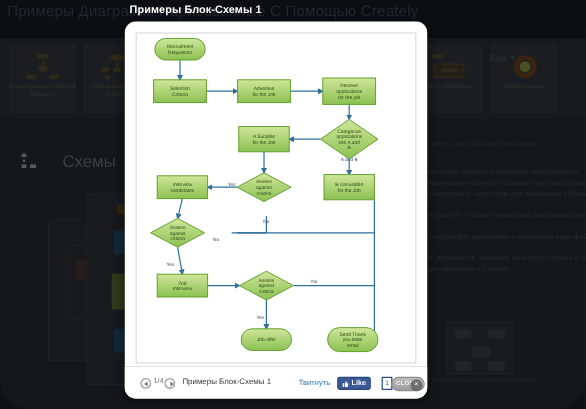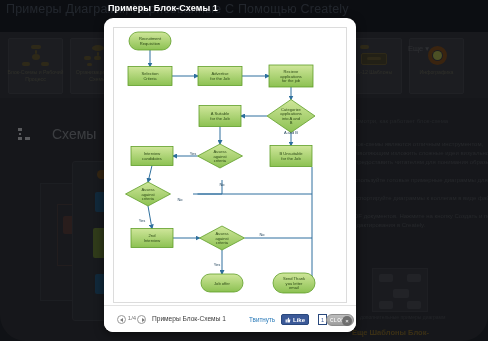--- a/index.html
+++ b/index.html
@@ -279,21 +279,20 @@
   </div>
 
   <div id="bg-thumb">
     <div class="bgshape" style="left:6px;top:5px;width:14px;height:8px;background:#4a4b50"></div>
     <div class="bgshape" style="left:34px;top:5px;width:14px;height:8px;background:#4a4b50"></div>
     <div class="bgshape" style="left:20px;top:20px;width:16px;height:9px;background:#4a4b50"></div>
     <div class="bgshape" style="left:6px;top:32px;width:14px;height:8px;background:#4a4b50"></div>
     <div class="bgshape" style="left:34px;top:32px;width:14px;height:8px;background:#4a4b50"></div>
   </div>
   <div id="bg-thumb-cap">дополнительные примеры диаграмм</div>
-  <div id="bg-bottom-head">Еще Шаблоны Блок-</div>
 </div>
 
 <div id="dim-overlay"></div>
 
 <div id="modal-title">Примеры Блок-Схемы 1</div>
 
 <div id="modal">
 
   <div id="modal-stage">
     <svg id="flow-svg" width="234" height="276" viewBox="120 30 234 276">

